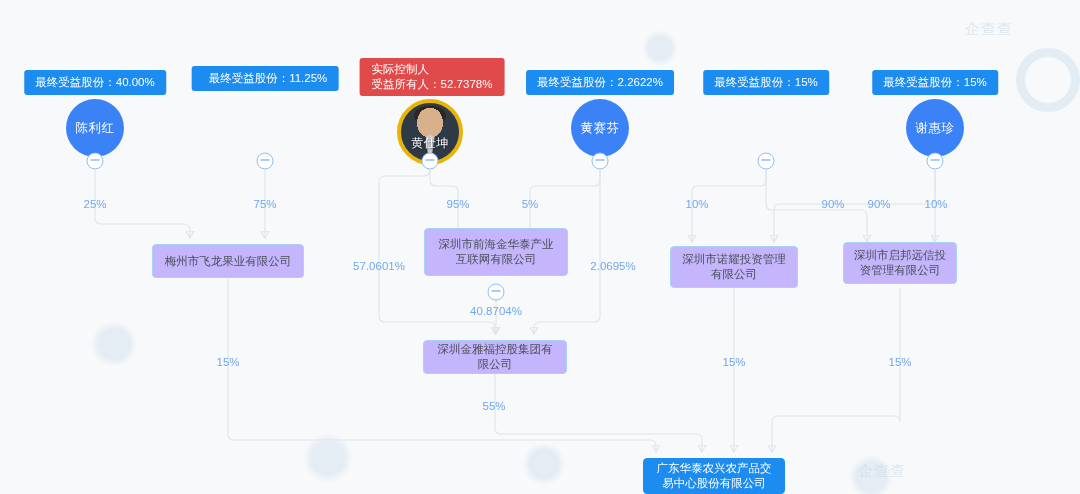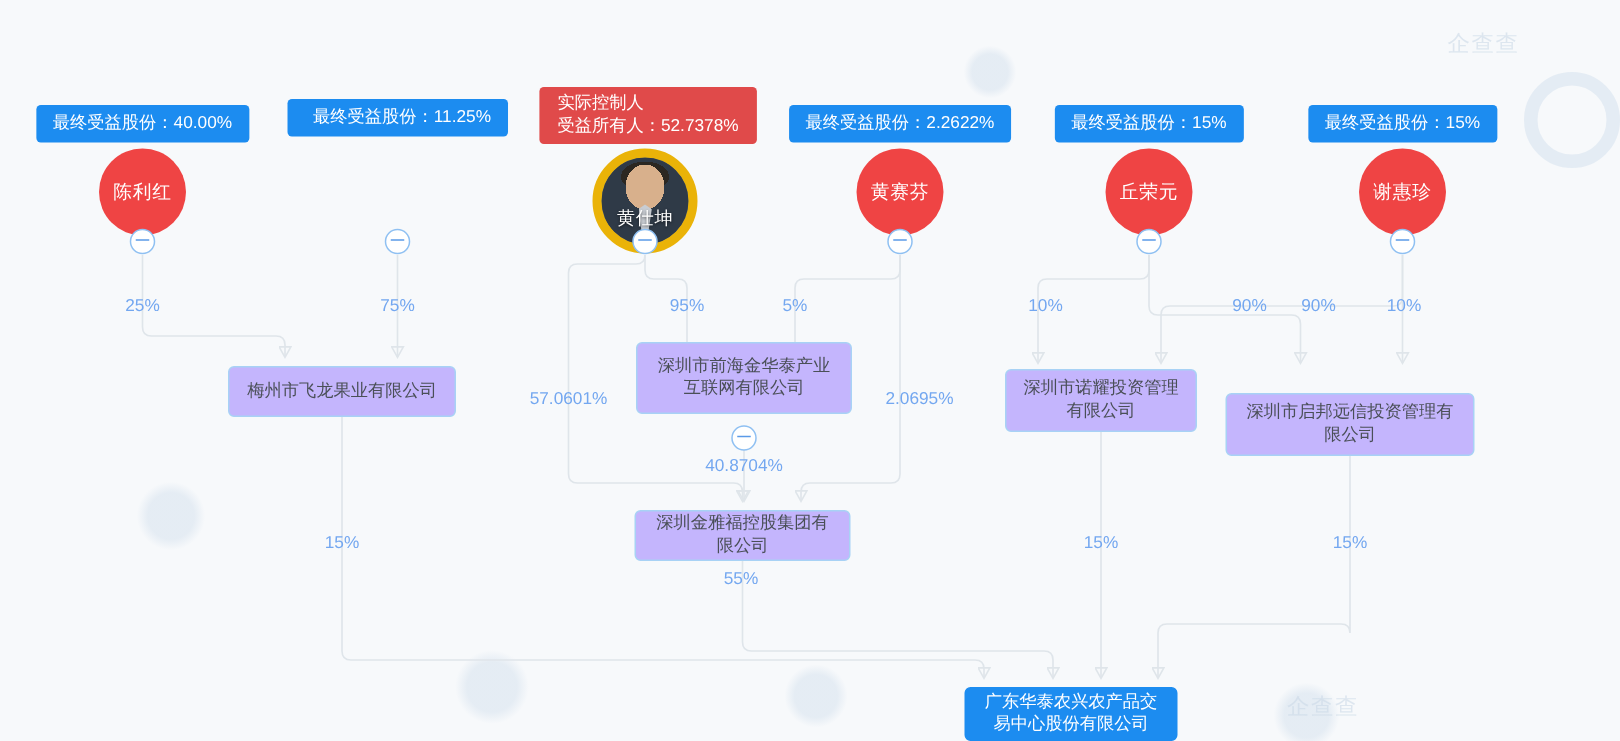--- a/index.html
+++ b/index.html
@@ -28,24 +28,24 @@
   .badge{position:absolute;transform:translateX(-50%);
          background:#1c8cf0;color:#fff;border-radius:3px;
          font-size:11.5px;line-height:15px;padding:5px 11px;white-space:nowrap;
          text-align:left;}
   .badge.red{background:#e04a4a;padding:4px 12px;}
   .badge.red .l1{display:block;}
   .badge.red .l2{display:block;}
 
   
   .person{position:absolute;width:58px;height:58px;border-radius:50%;
-          background:#ef4444;transform:translateX(-50%);
+          background:#3b82f6;transform:translateX(-50%);
           display:flex;align-items:center;justify-content:center;
           color:#fff;font-size:12.5px;letter-spacing:.5px;cursor:pointer;}
-  .person.photo{background:#4b5a6b;border:6px solid #eab308;overflow:hidden;
+  .person.photo{background:#4b5a6b;border:4px solid #eab308;overflow:hidden;
                 position:absolute;font-family:Liberation Serif, serif;}
   .photo-img{position:absolute;inset:0;border-radius:50%;
     background:
       radial-gradient(ellipse 13px 15px at 50% 34%, #d8b08c 0 100%, rgba(0,0,0,0) 100%),
       radial-gradient(ellipse 16px 10px at 50% 22%, #2b2722 0 100%, rgba(0,0,0,0) 100%),
       linear-gradient(#2f3a47 0 100%);
   }
   .photo-img:after{content:"";position:absolute;left:50%;top:54%;
       width:9px;height:26px;margin-left:-4.5px;background:#c8ccd2;
       clip-path:polygon(50% 0,100% 12%,62% 100%,38% 100%,0 12%);}
@@ -124,21 +124,21 @@
   <div class="elabel" style="left:379px;top:266px;">57.0601%</div>
   <div class="elabel" style="left:458px;top:204px;">95%</div>
   <div class="elabel" style="left:530px;top:204px;">5%</div>
   <div class="elabel" style="left:613px;top:266px;">2.0695%</div>
   <div class="elabel" style="left:496px;top:311px;">40.8704%</div>
   <div class="elabel" style="left:697px;top:204px;">10%</div>
   <div class="elabel" style="left:833px;top:204px;">90%</div>
   <div class="elabel" style="left:879px;top:204px;">90%</div>
   <div class="elabel" style="left:936px;top:204px;">10%</div>
   <div class="elabel" style="left:228px;top:362px;">15%</div>
-  <div class="elabel" style="left:494px;top:386px;">55%</div>
+  <div class="elabel" style="left:494px;top:406px;">55%</div>
   <div class="elabel" style="left:734px;top:362px;">15%</div>
   <div class="elabel" style="left:900px;top:362px;">15%</div>
 
   <div class="badge" style="left:95px;top:70px;">最终受益股份：40.00%</div>
   <div class="badge" style="left:265px;top:66px;padding-left:17px;">最终受益股份：11.25%</div>
   <div class="badge red" style="left:432px;top:58px;">
     <span class="l1">实际控制人</span>
     <span class="l2">受益所有人：52.7378%</span>
   </div>
   <div class="badge" style="left:600px;top:70px;">最终受益股份：2.2622%</div>
@@ -146,36 +146,35 @@
   <div class="badge" style="left:935px;top:70px;">最终受益股份：15%</div>
 
   <div class="person" style="left:95px;top:99px;">陈利红</div>
 
   <div class="person photo" style="left:430px;top:99px;transform:translateX(-50%);">
     <div class="photo-img"></div>
     <div class="photo-name">黄仕坤</div>
   </div>
 
   <div class="person" style="left:600px;top:99px;">黄赛芬</div>
-  <div class="person" style="left:766px;top:99px;">丘荣元</div>
   <div class="person" style="left:935px;top:99px;">谢惠珍</div>
 
   <div class="toggle" style="left:95px;top:161px;"></div>
   <div class="toggle" style="left:265px;top:161px;"></div>
   <div class="toggle" style="left:430px;top:161px;"></div>
   <div class="toggle" style="left:600px;top:161px;"></div>
   <div class="toggle" style="left:766px;top:161px;"></div>
   <div class="toggle" style="left:935px;top:161px;"></div>
 
   <div class="box" style="left:228px;top:244px;width:152px;height:34px;">梅州市飞龙果业有限公司</div>
 
   <div class="box" style="left:496px;top:228px;width:144px;height:48px;">深圳市前海金华泰产业互联网有限公司</div>
   <div class="toggle" style="left:496px;top:292px;"></div>
 
   <div class="box" style="left:734px;top:246px;width:128px;height:42px;">深圳市诺耀投资管理有限公司</div>
 
-  <div class="box" style="left:900px;top:262px;width:166px;height:42px;">深圳市启邦远信投资管理有限公司</div>
+  <div class="box" style="left:900px;top:242px;width:114px;height:42px;">深圳市启邦远信投资管理有限公司</div>
 
   <div class="box" style="left:495px;top:340px;width:144px;height:34px;">深圳金雅福控股集团有限公司</div>
 
   <div class="box target" style="left:714px;top:458px;width:142px;height:36px;">广东华泰农兴农产品交易中心股份有限公司</div>
 
 </div>
 
 </body></html>

